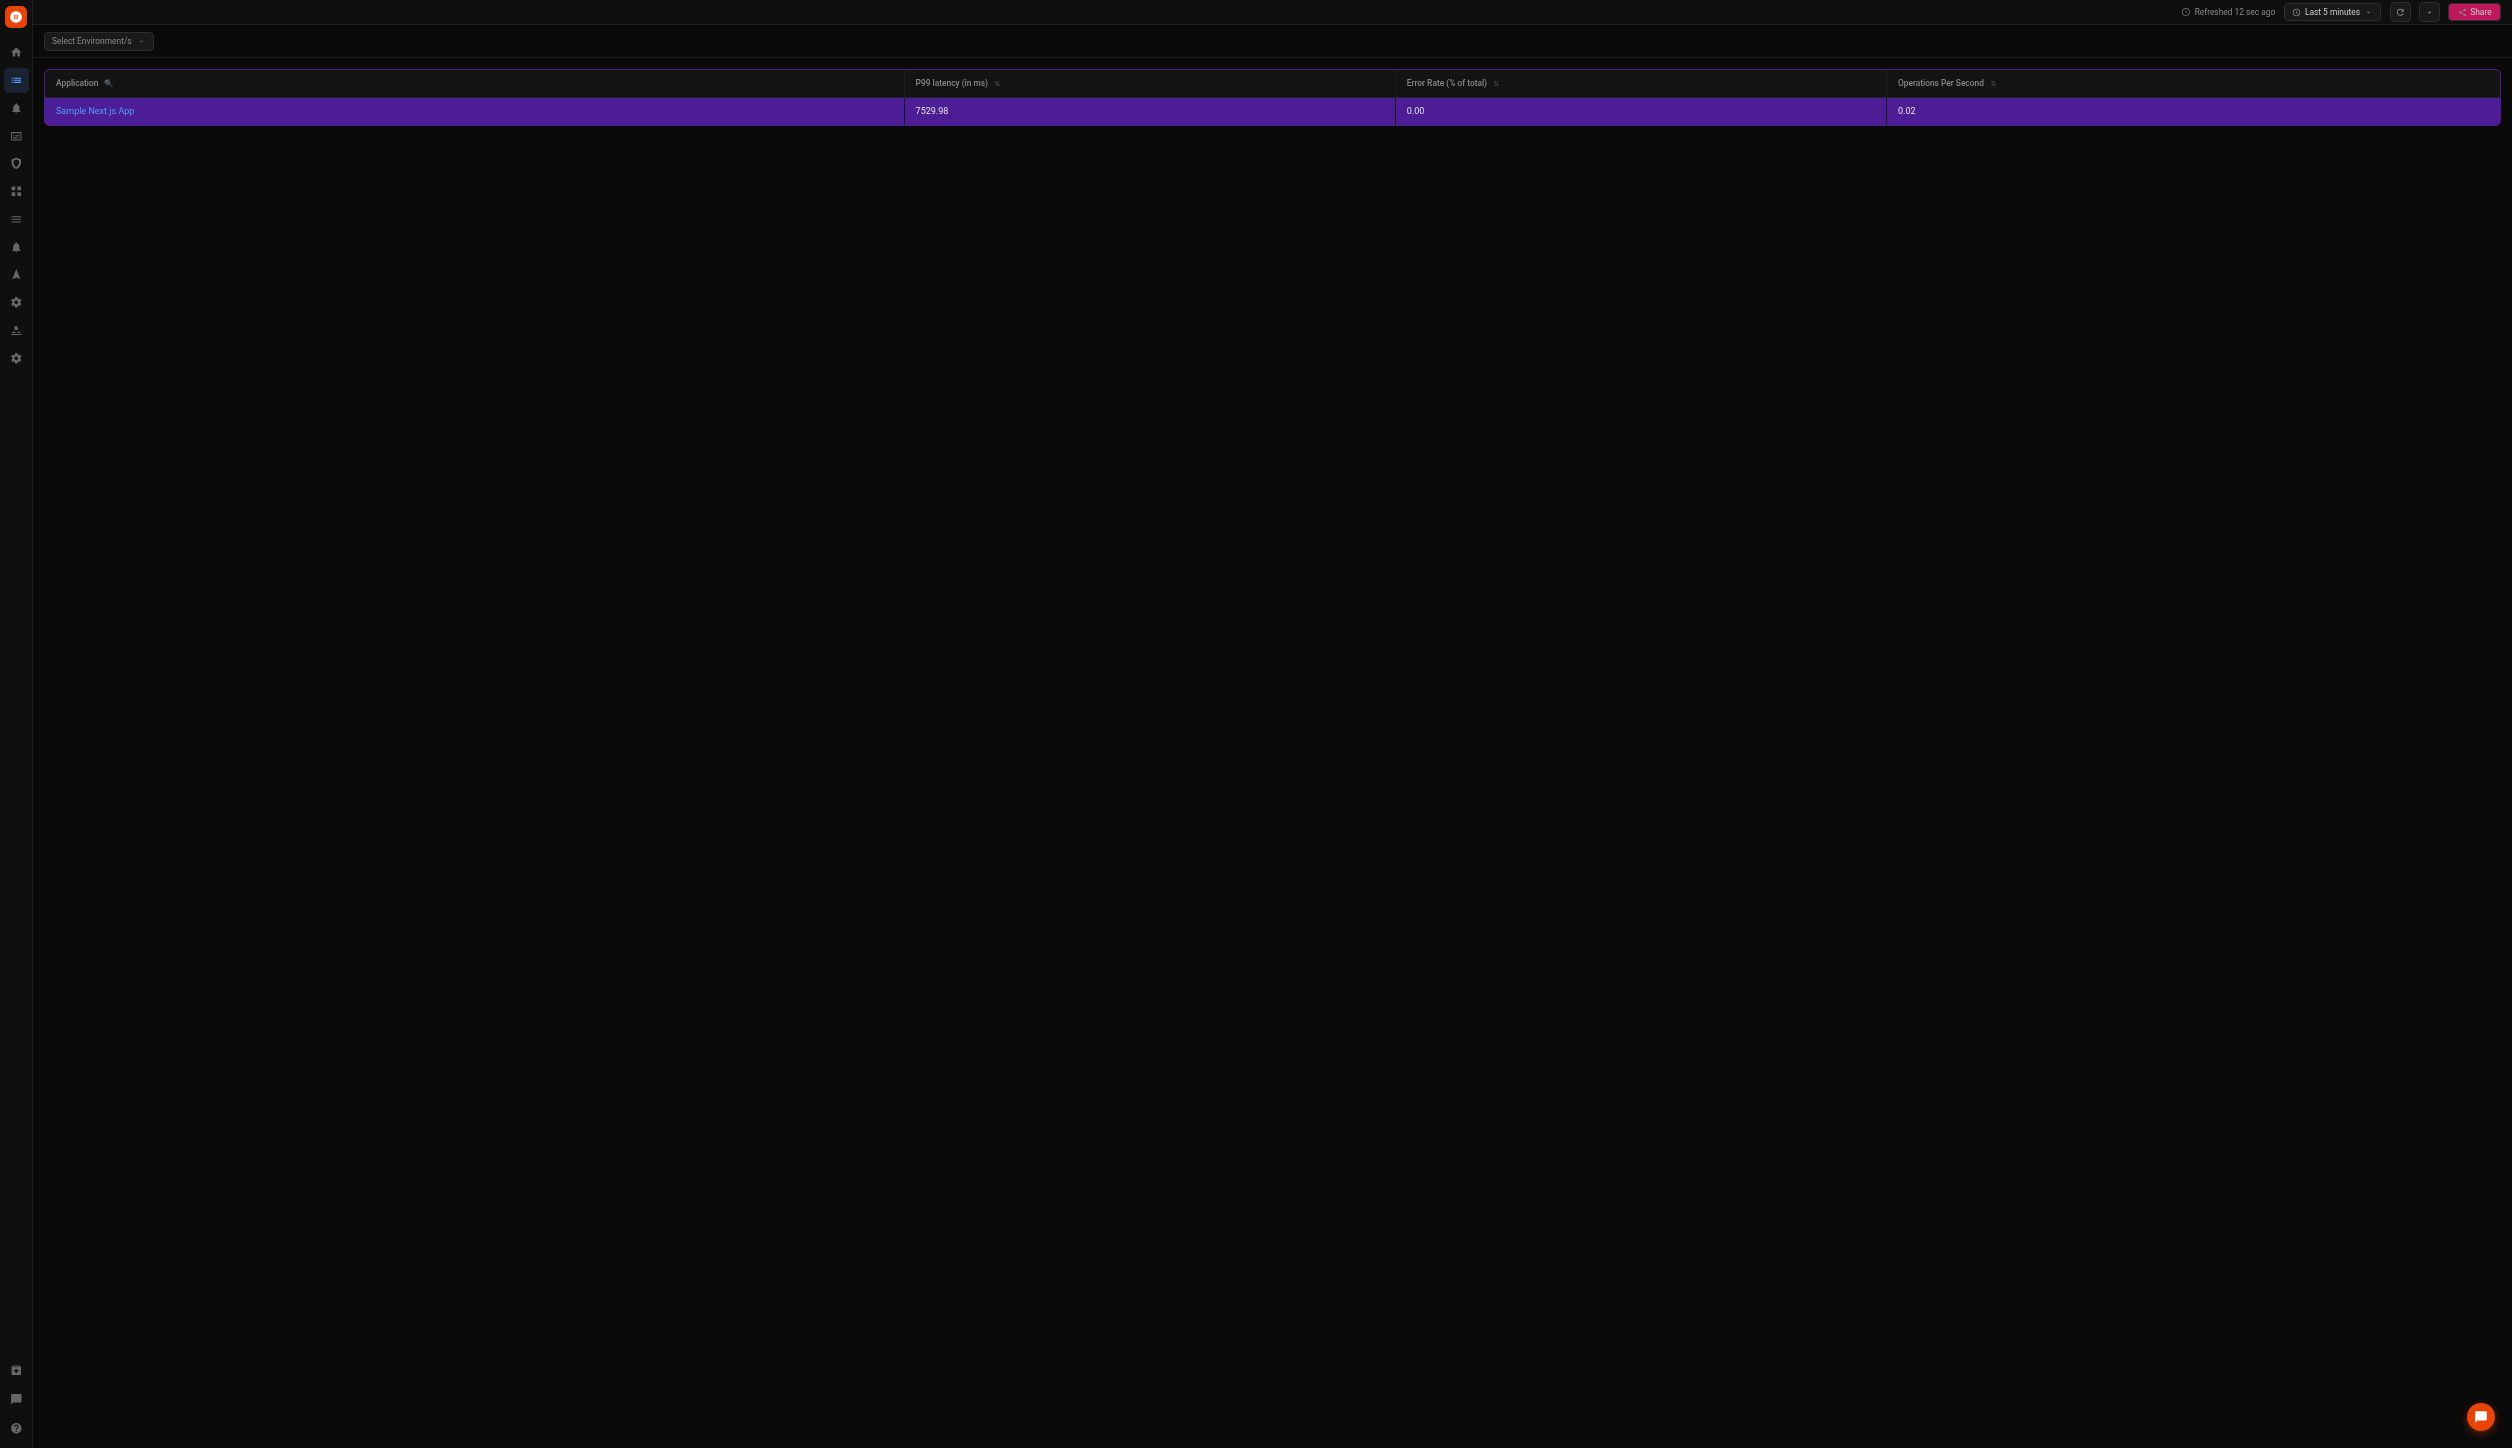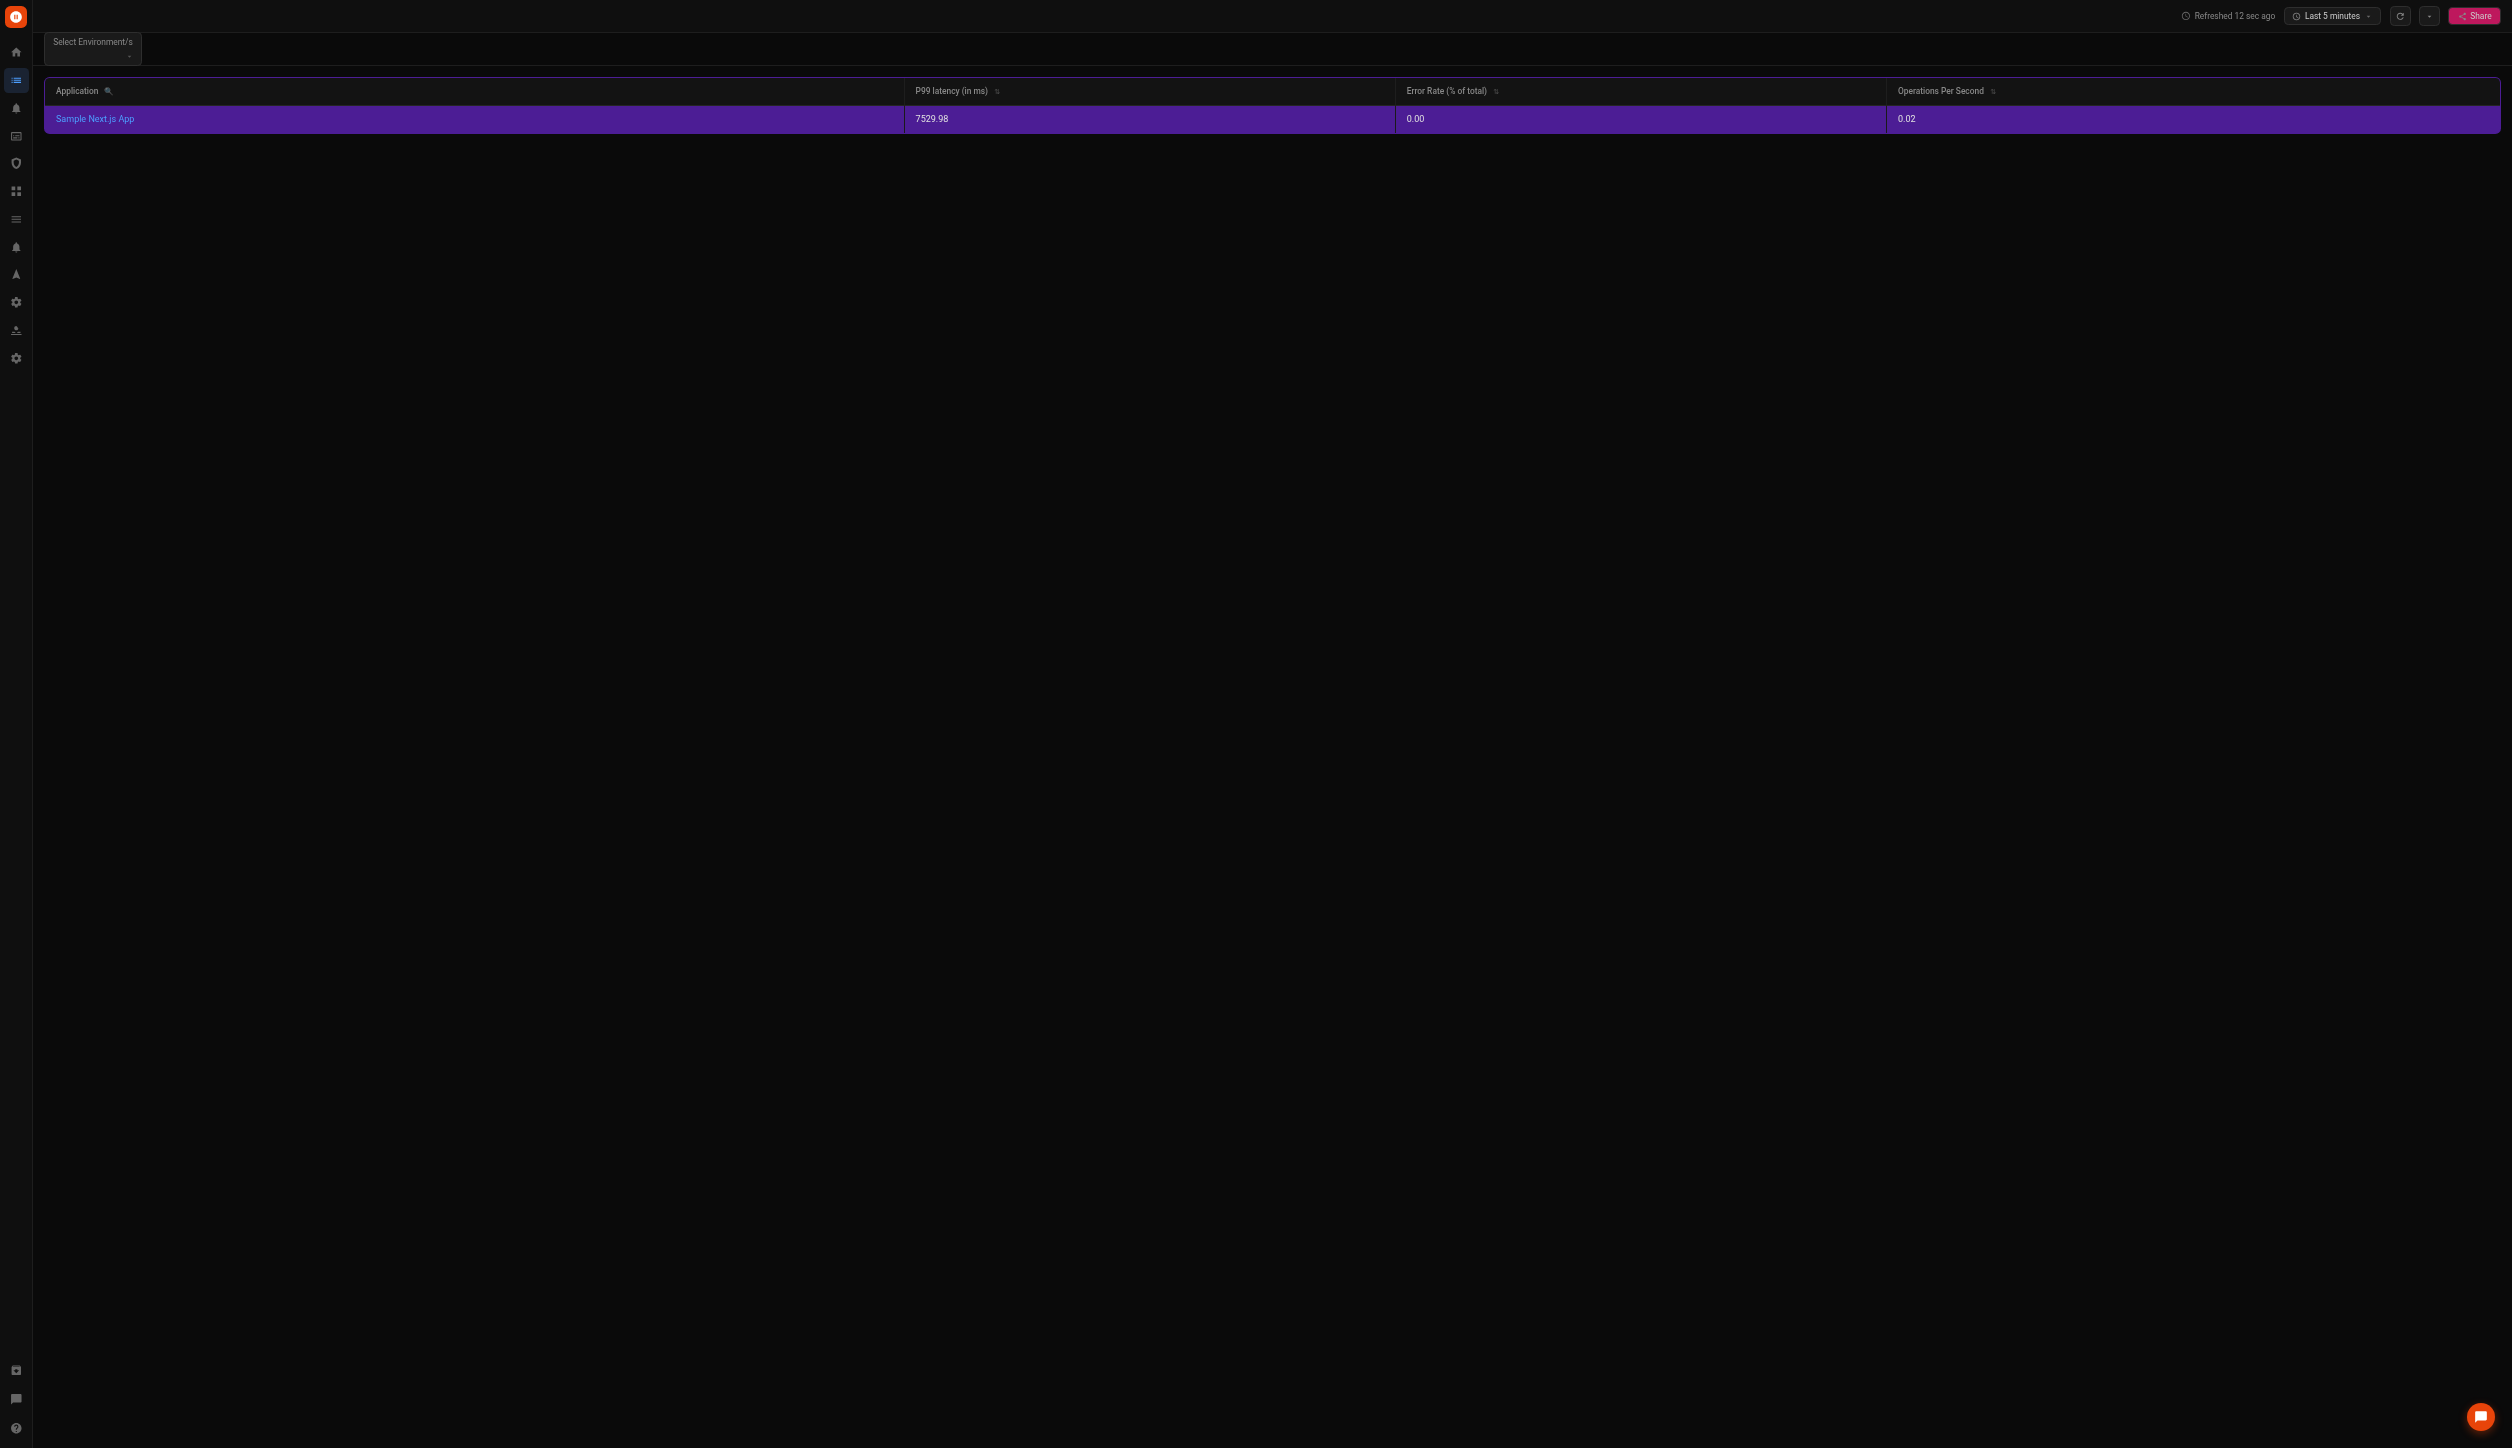--- a/index.html
+++ b/index.html
@@ -71,21 +71,21 @@
     
     .main {
       flex: 1;
       display: flex;
       flex-direction: column;
       overflow: hidden;
     }
 
     
     .topbar {
-      height: 33px;
+      height: 25px;
       background: #0f0f0f;
       border-bottom: 0.7px solid #1e1e1e;
       display: flex;
       align-items: center;
       justify-content: flex-end;
       padding: 0 11px;
       gap: 8.4px;
       flex-shrink: 0;
     }
 
@@ -154,21 +154,20 @@
       border: 0.7px solid #2e2e2e;
       border-radius: 4.2px;
       padding: 3.5px 7px;
       color: #888;
       font-size: 8.4px;
       display: flex;
       align-items: center;
       gap: 5.6px;
       cursor: pointer;
       min-width: 98px;
-      flex-direction: column;
     }
 
     .search-input {
       flex: 1;
       background: #1a1a1a;
       border: 0.7px solid #2e2e2e;
       border-radius: 4.2px;
       padding: 4.2px 8.4px;
       color: #888;
       font-size: 8.4px;

